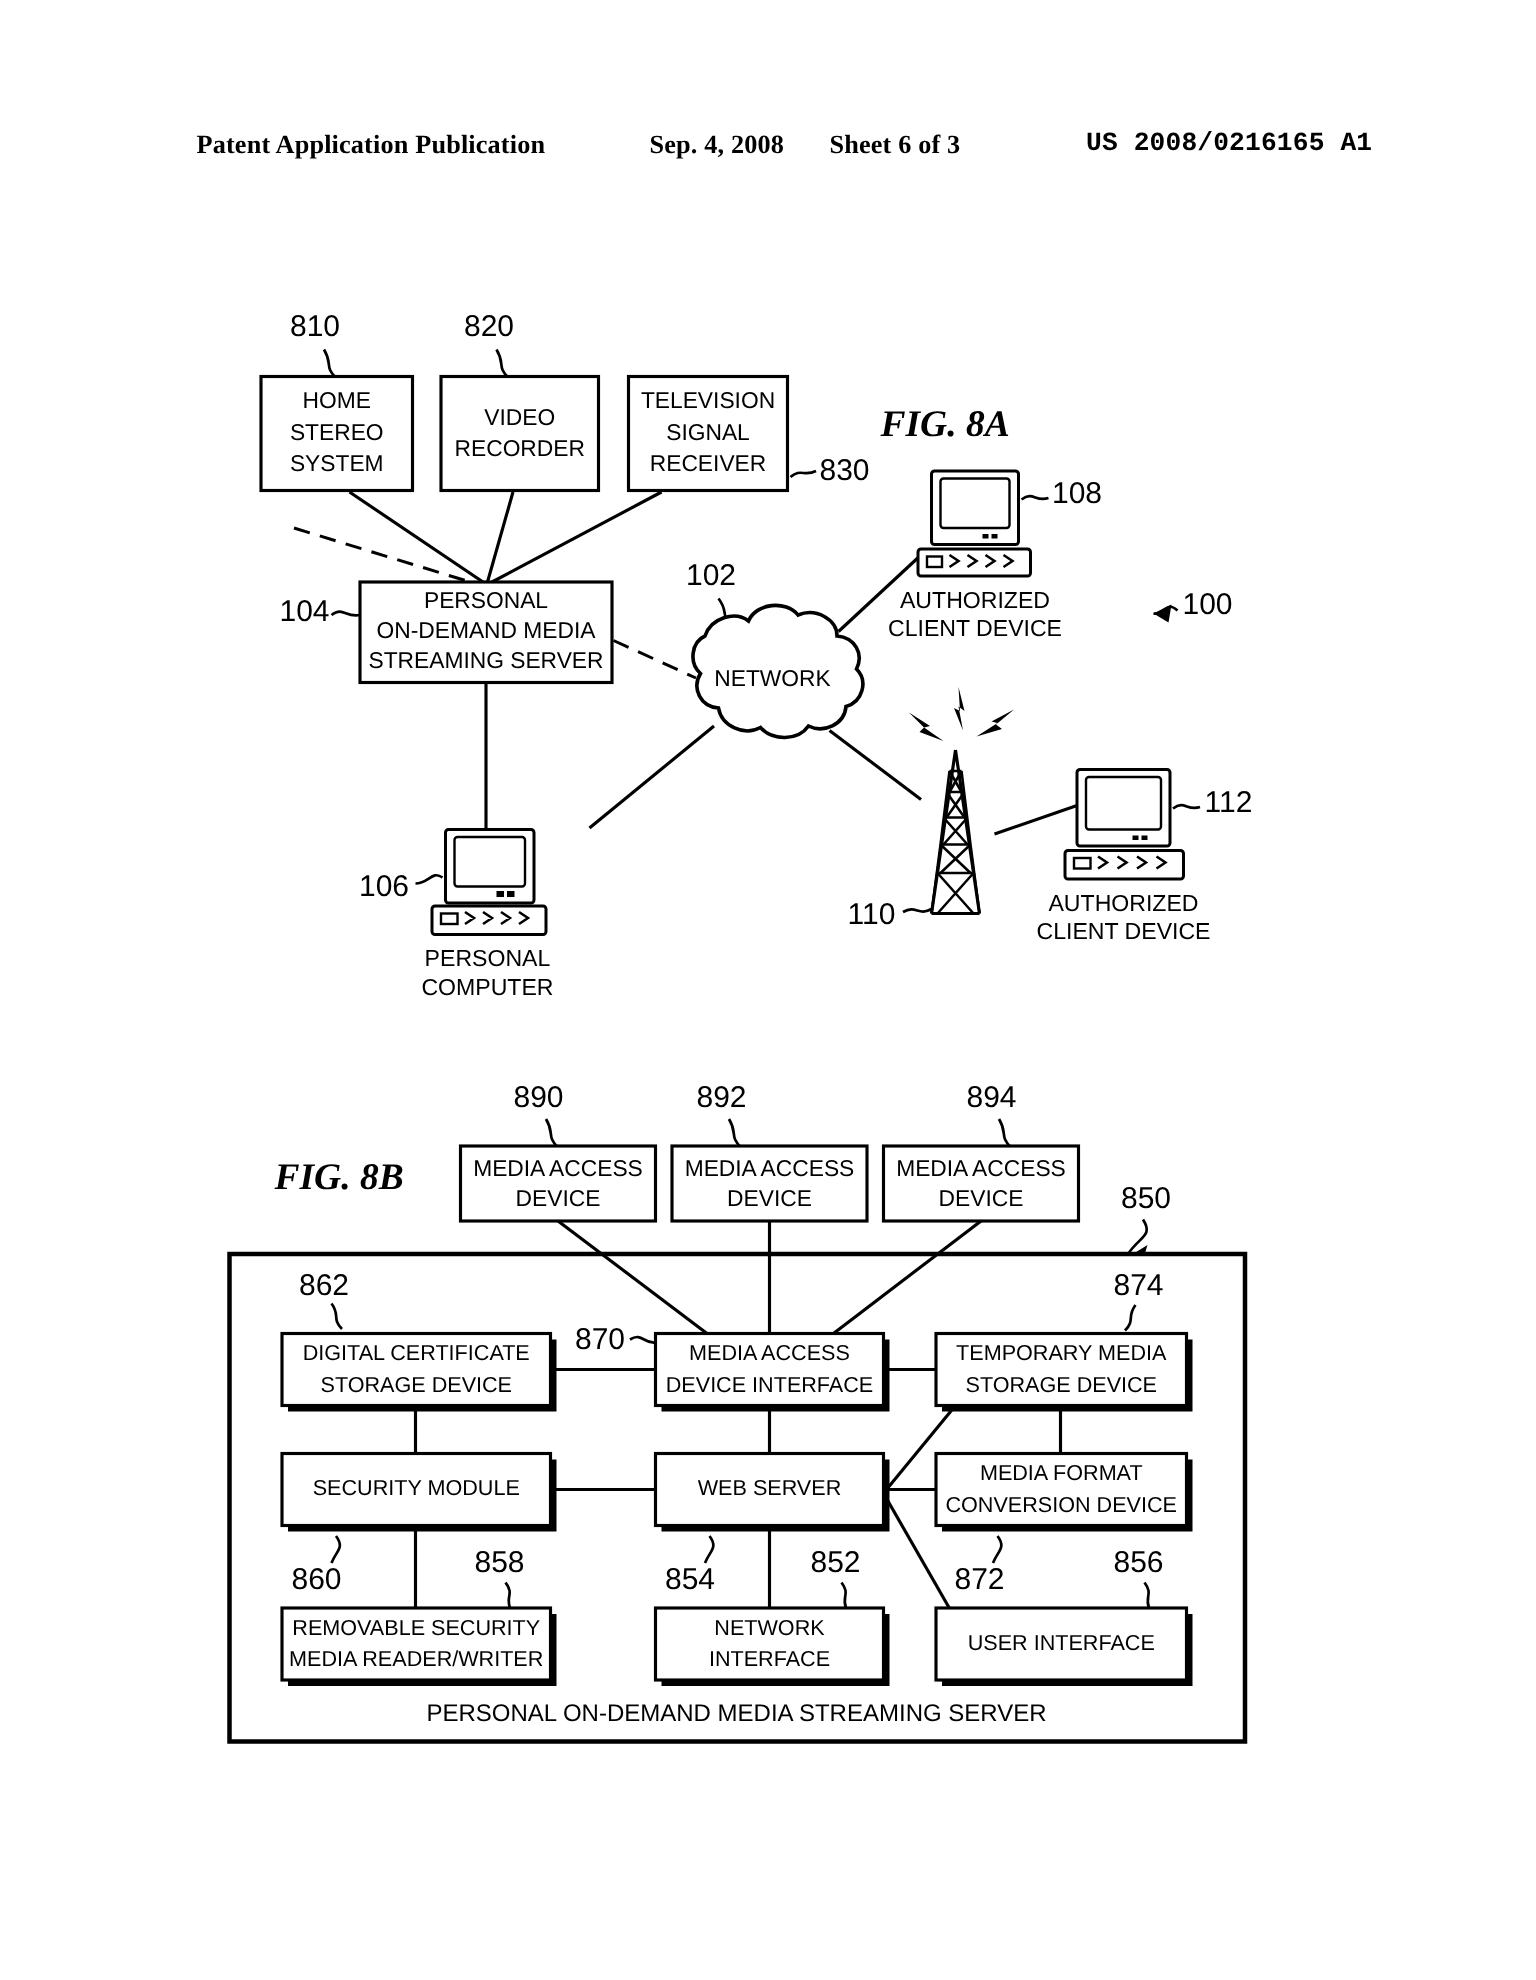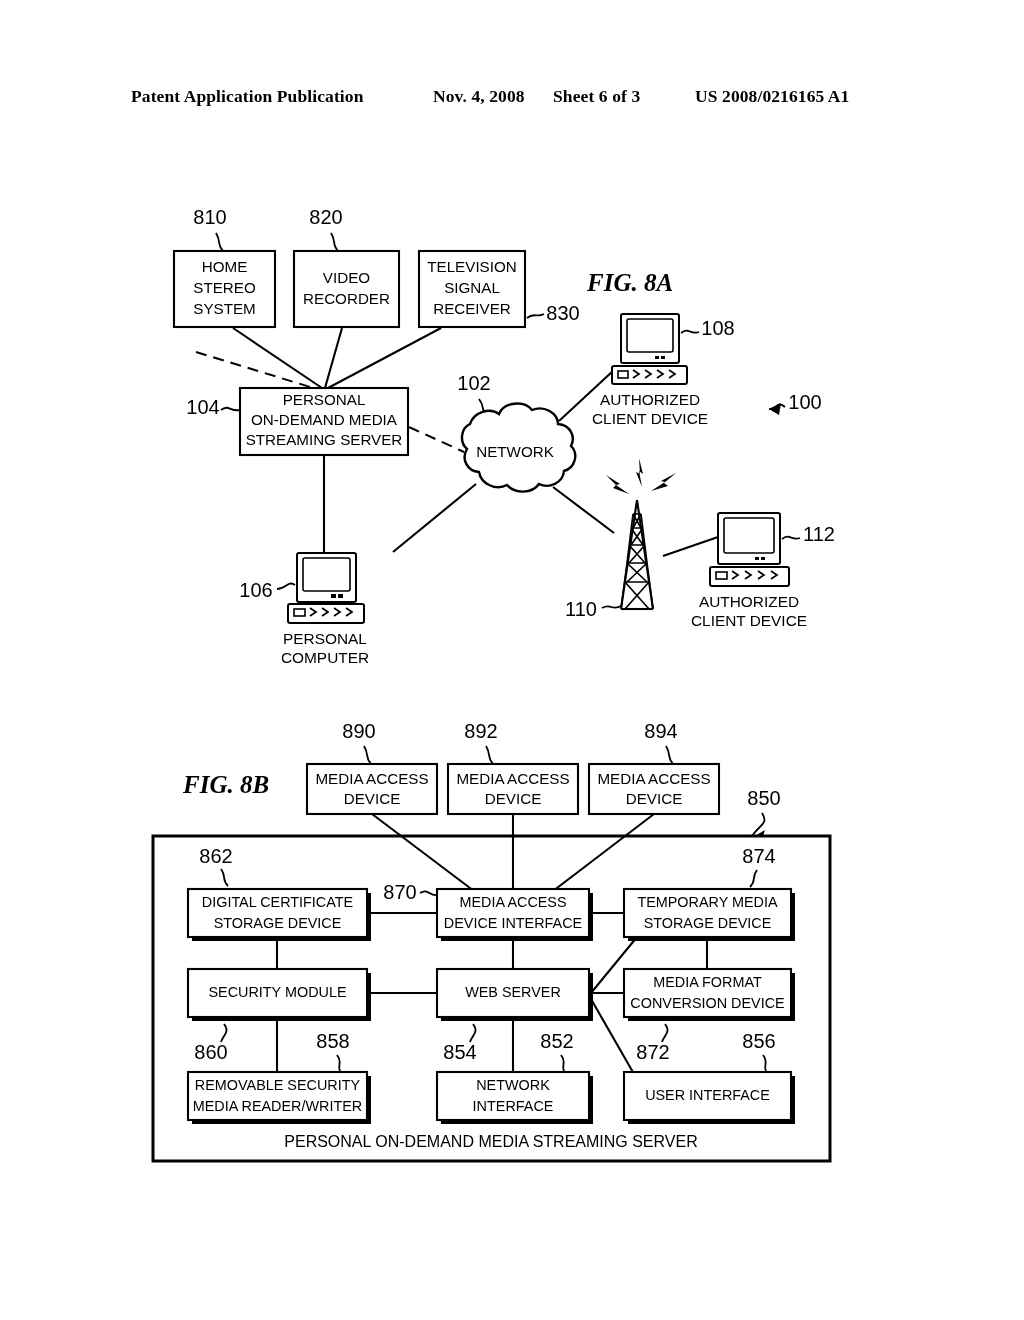--- a/index.html
+++ b/index.html
@@ -31,21 +31,21 @@
     font-family: "Liberation Serif", serif;
     font-weight: bold;
     font-size: 17.5px;
     letter-spacing: 0.1px;
     white-space: nowrap;
   }
   .hdr span { position: absolute; top: 0; }
   .hdr-pub    { left: 131px; }
   .hdr-date   { left: 433px; }
   .hdr-sheet  { left: 553px; }
-  .hdr-patno  { left: 695px; }
+  .hdr-patno  { left: 724px; font-family: Liberation Mono, monospace; }
 
   
   svg.fig {
     position: absolute;
     left: 0;
     top: 0;
     width: 1024px;
     height: 1320px;
   }
   svg text {
@@ -137,21 +137,21 @@
     stroke-width: 3.0;
   }
 </style>
 </head>
 <body>
 
 <div id="page">
 
   <div class="hdr">
     <span class="hdr-pub">Patent Application Publication</span>
-    <span class="hdr-date">Nov. 4, 2008</span>
+    <span class="hdr-date">Sep. 4, 2008</span>
     <span class="hdr-sheet">Sheet 6 of 3</span>
     <span class="hdr-patno">US 2008/0216165 A1</span>
   </div>
 
   <svg class="fig" viewBox="0 0 1024 1320">
 
     <g>
 
       <text class="figtitle" x="587" y="285">FIG. 8A</text>
 

